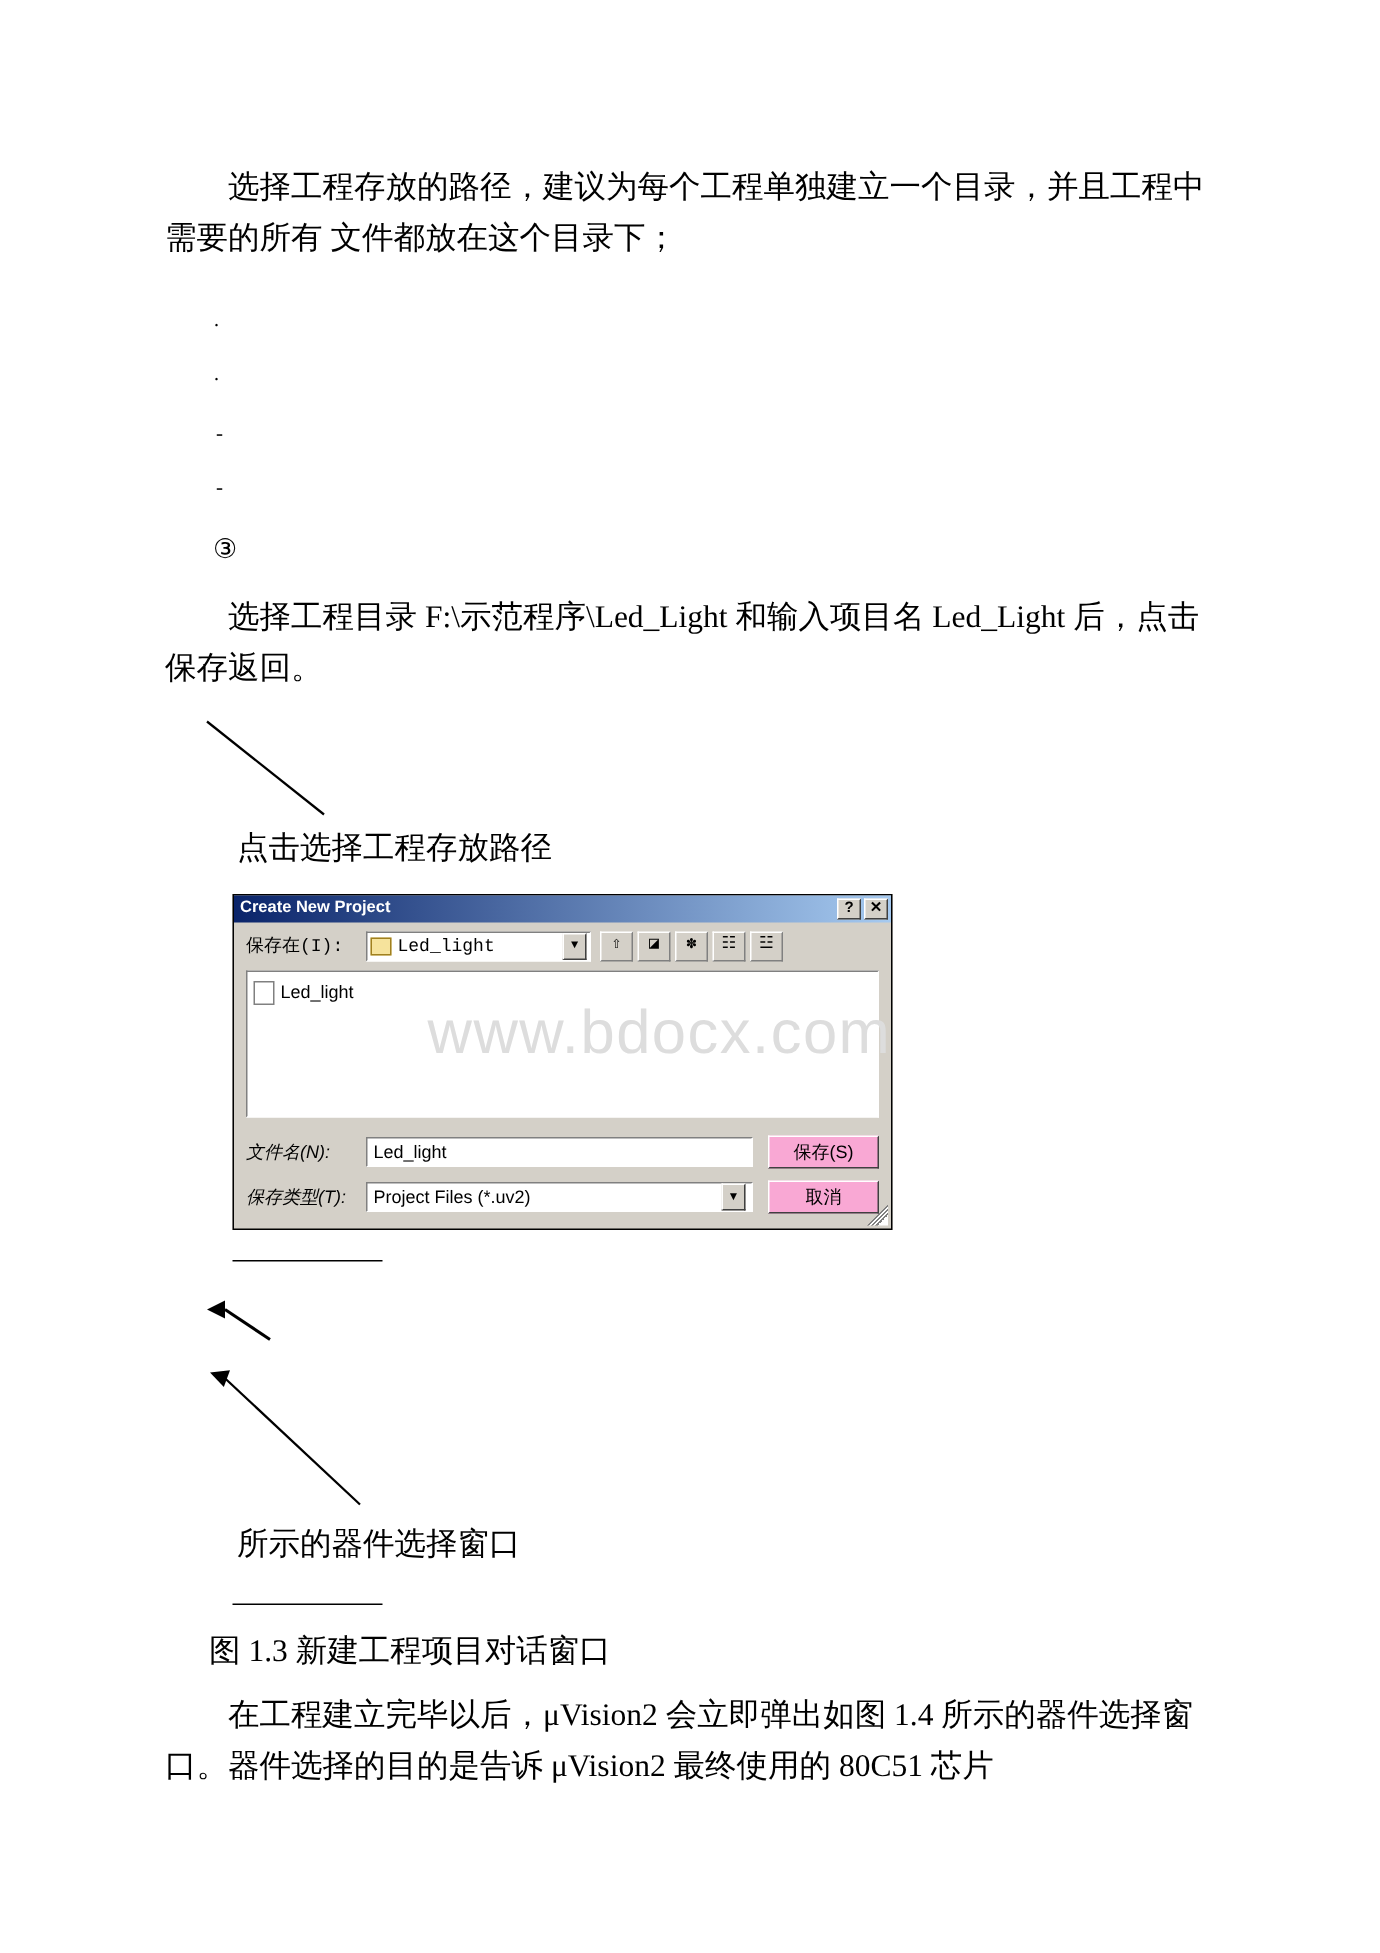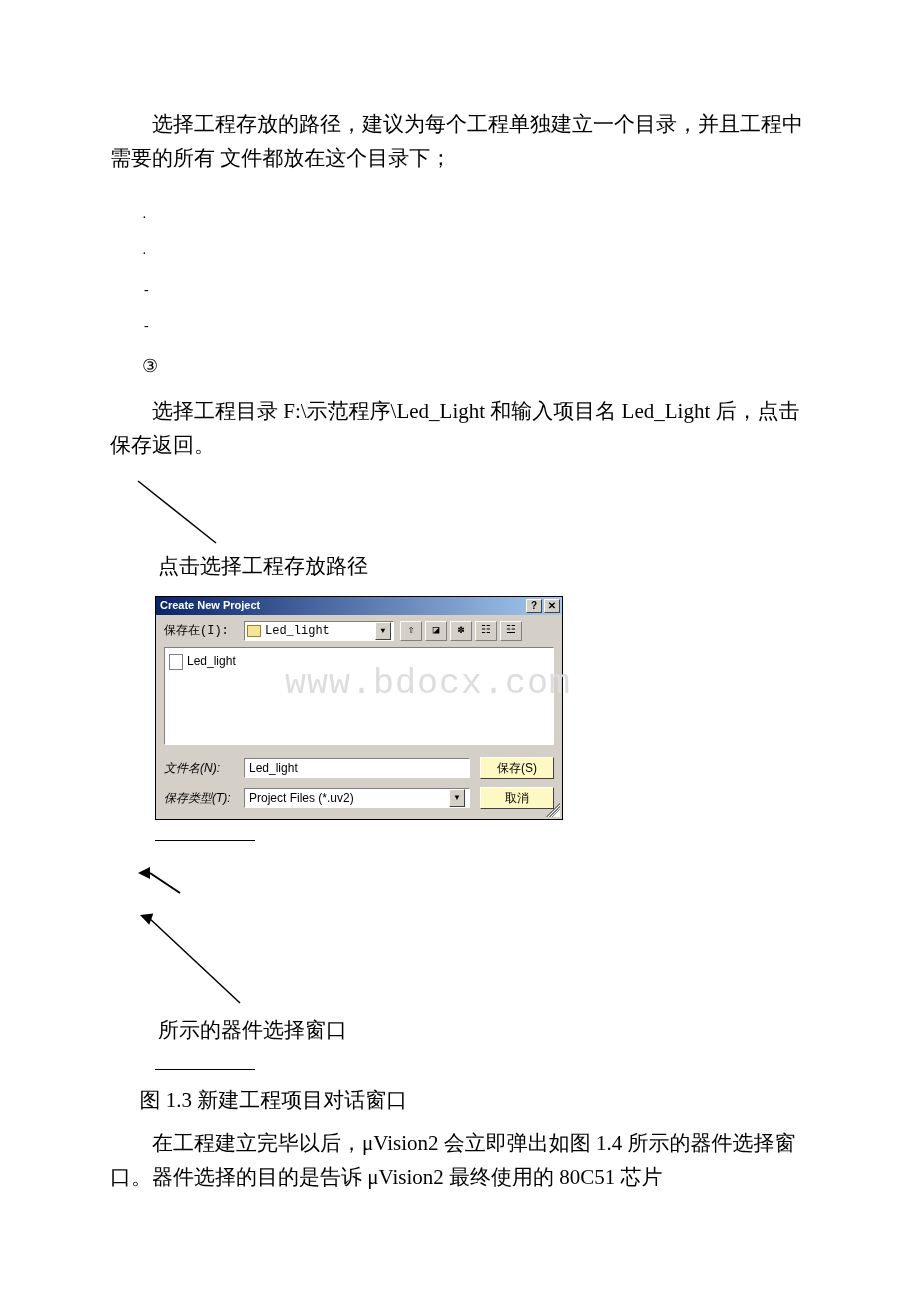--- a/index.html
+++ b/index.html
@@ -27,21 +27,21 @@
     }
     .dot-row { height: 36px; }
     .circled { font-size: 18px; }
     .arrow-block {
       margin-left: 130px;
       height: 78px;
       position: relative;
     }
     .arrow-block svg { display: block; }
     .dialog {
-      width: 408px;
+      width: 440px;
       margin-left: 155px;
       border: 1px solid #000;
       font-family: "SimSun", Tahoma, sans-serif;
       font-size: 12px;
       background: #d4d0c8;
       position: relative;
     }
     .titlebar {
       height: 18px;
       background: linear-gradient(to right, #0a246a, #a6caf0);
@@ -116,22 +116,22 @@
     .file-item { display: flex; align-items: center; gap: 4px; }
     .file-ic {
       width: 14px; height: 16px;
       background: #fff;
       border: 1px solid #808080;
       position: relative;
     }
     .watermark {
       position: absolute;
       left: 120px; top: 8px;
-      font-family: Liberation Mono, monospace;
-      font-size: 35px;
+      font-family: Liberation Sans, sans-serif;
+      font-size: 41px;
       color: #dddddd;
       letter-spacing: 1px;
       pointer-events: none;
       white-space: nowrap;
     }
     .input-row {
       display: flex; align-items: center;
       padding: 4px 8px;
     }
     .input-row .lbl { width: 80px; font-style: italic; }
@@ -142,21 +142,21 @@
       border: 1px solid #808080;
       border-right-color: #fff; border-bottom-color: #fff;
       padding: 0 4px;
       display: flex; align-items: center;
       font-size: 12px;
     }
     .textbox.combo2 { justify-content: space-between; }
     .dlg-btn {
       width: 74px; height: 22px;
       margin-left: 10px;
-      background: #fef9c3;
+      background: #f9a8d4;
       border: 1px solid #fff;
       border-right-color: #404040; border-bottom-color: #404040;
       display: flex; align-items: center; justify-content: center;
       font-size: 12px;
     }
     .grip {
       position: absolute; right: 2px; bottom: 2px;
       width: 14px; height: 14px;
       background:
         linear-gradient(135deg, transparent 50%, #808080 50%, #808080 55%, #fff 55%, #fff 60%,

